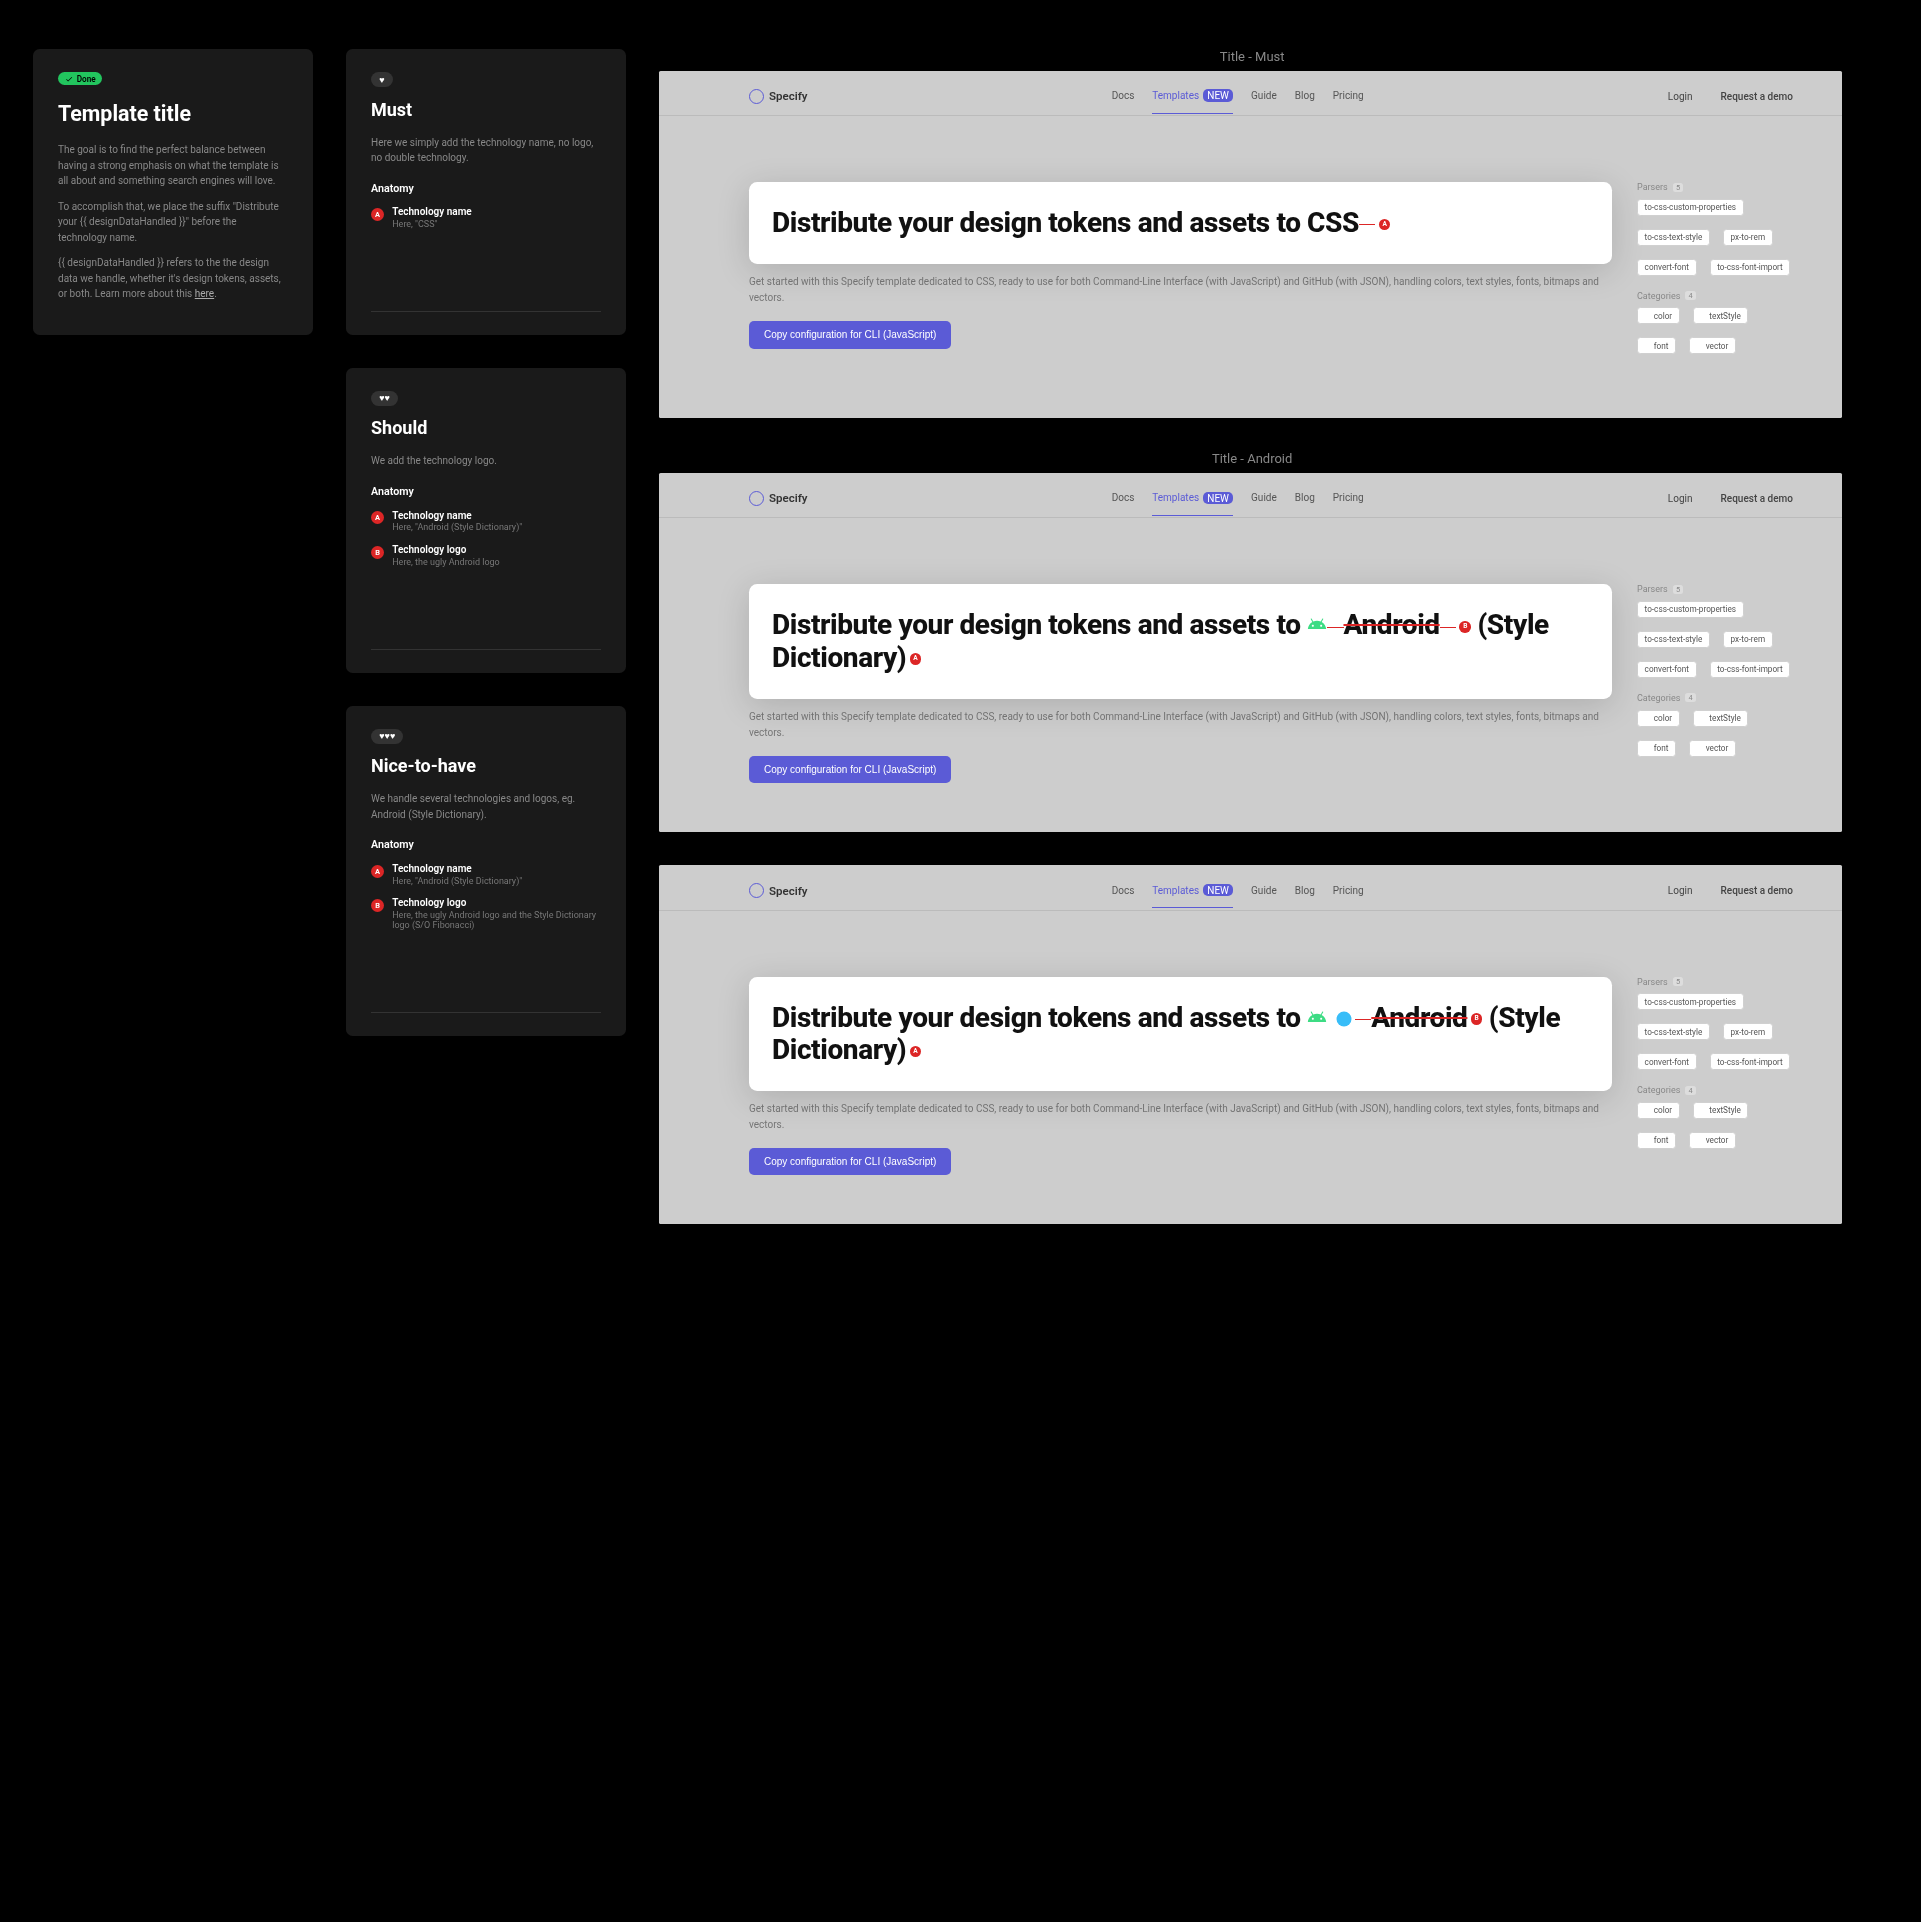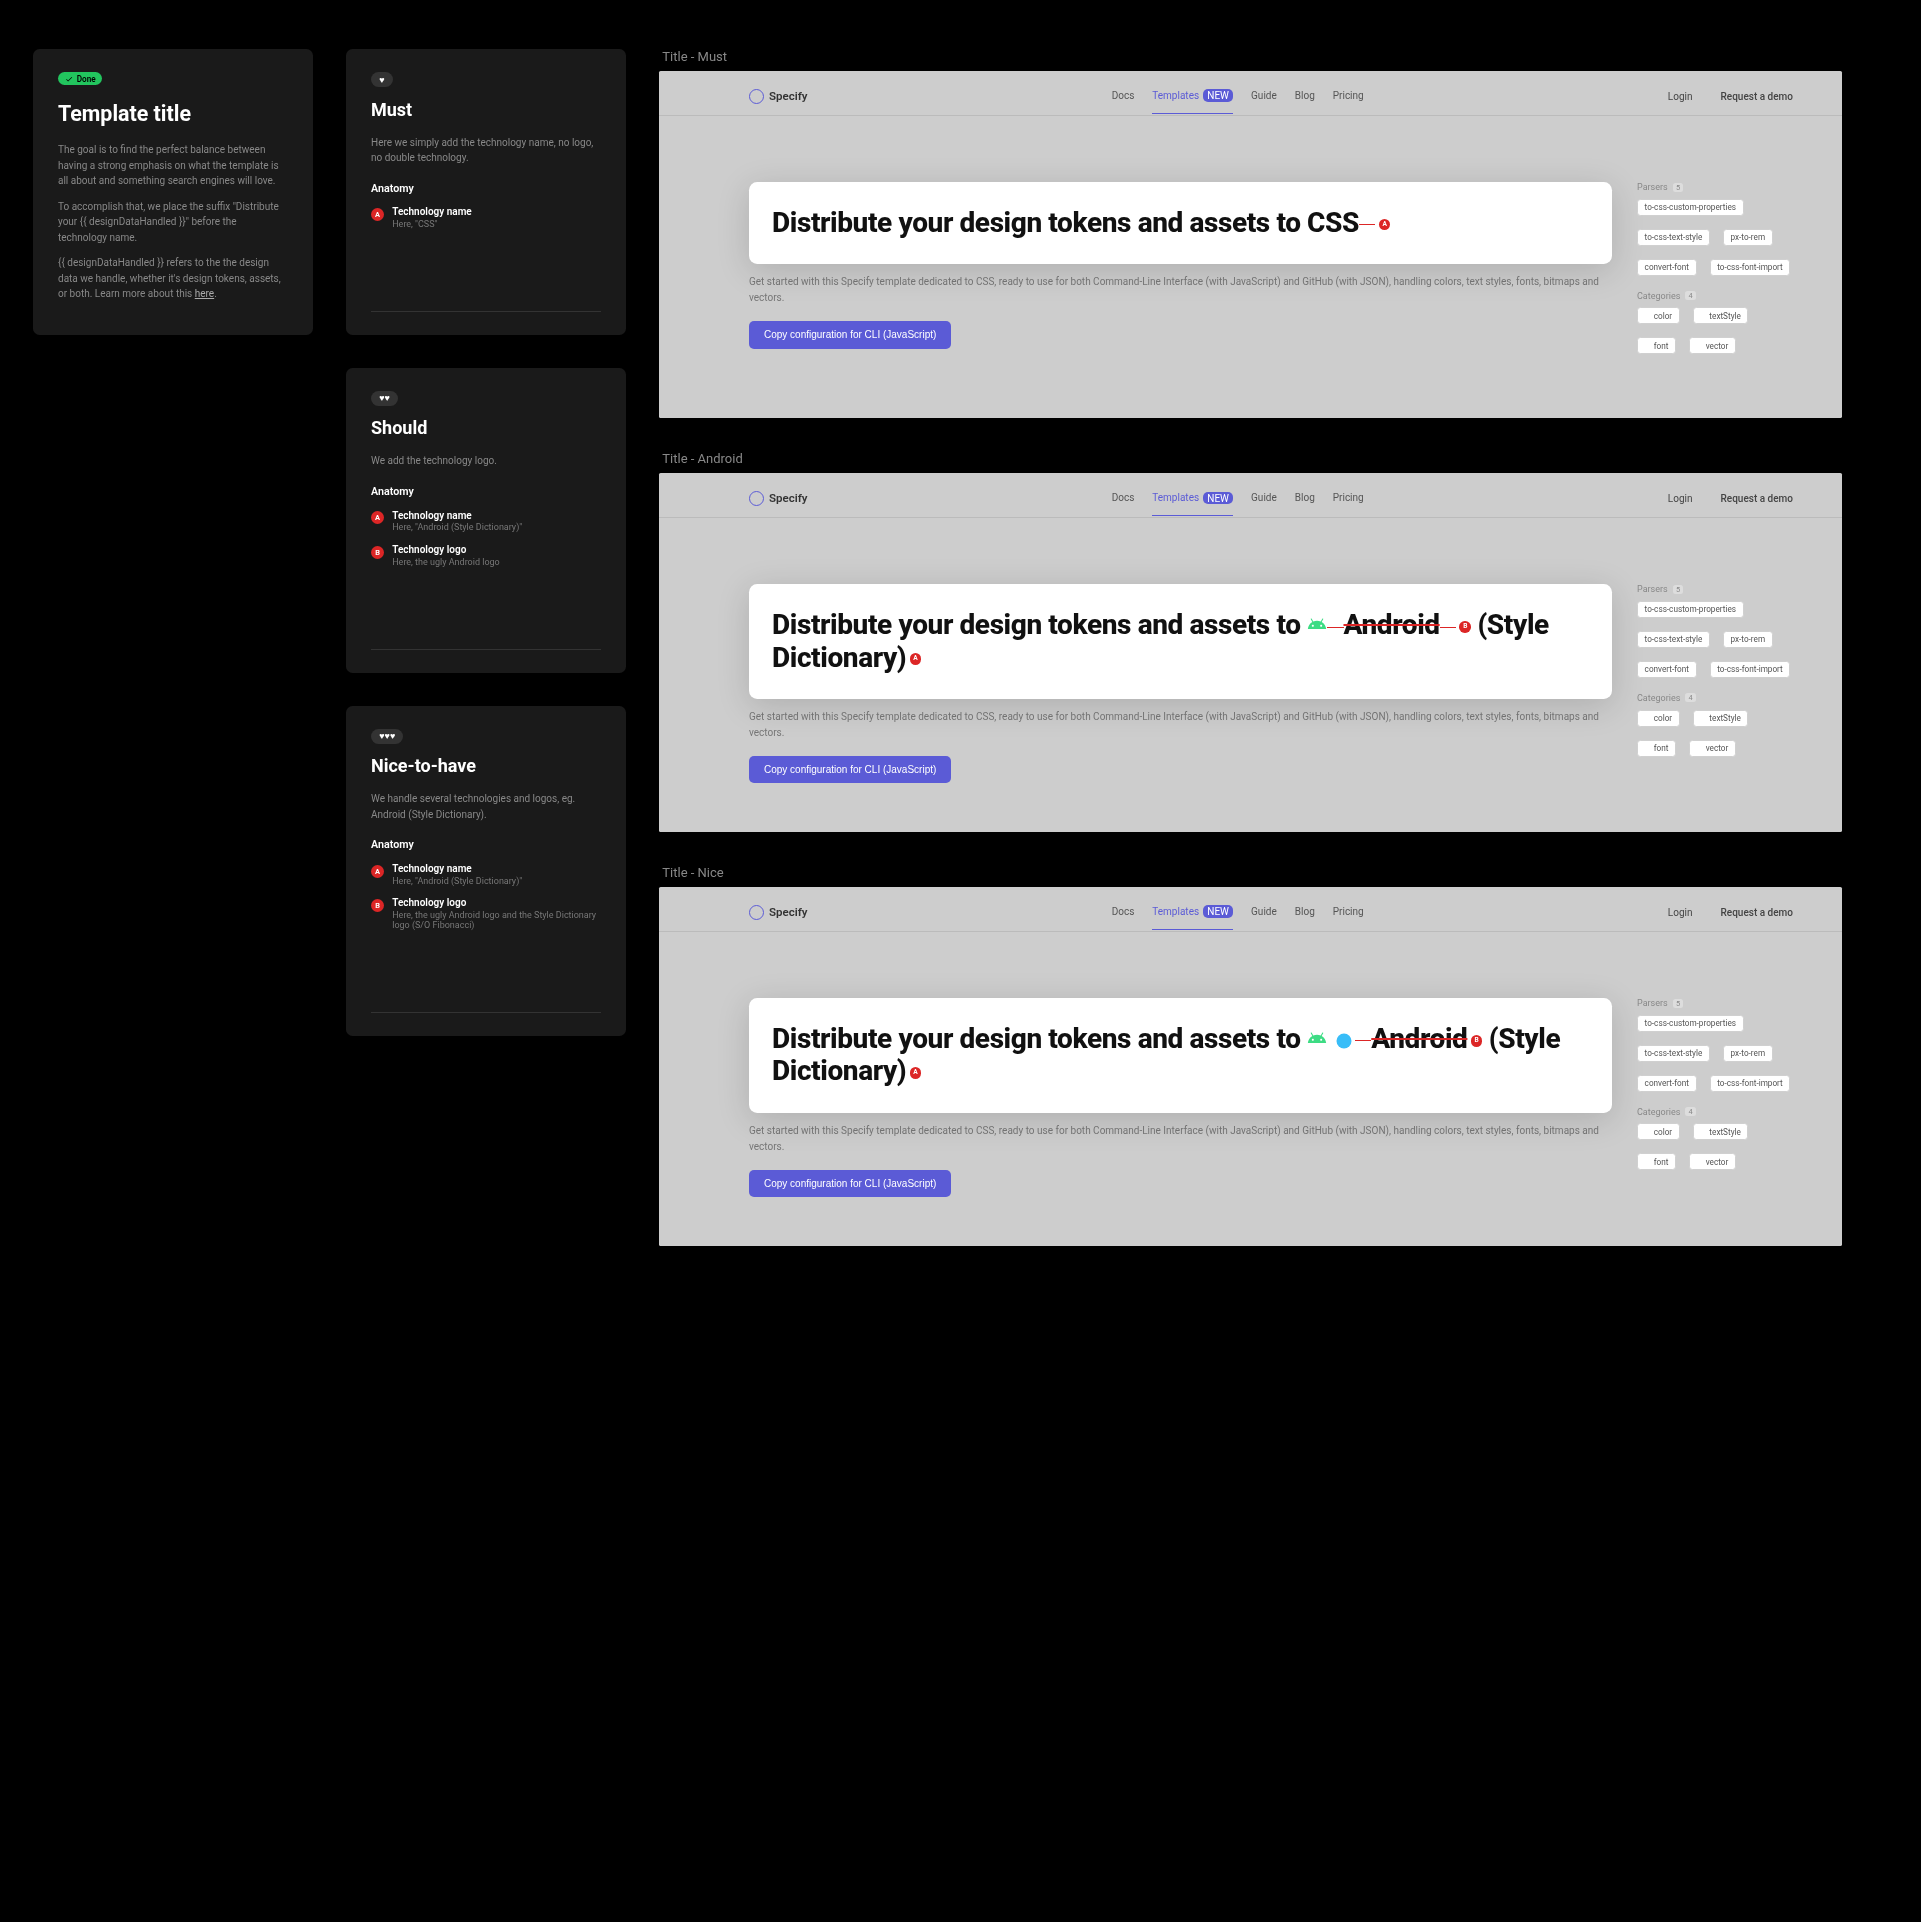--- a/index.html
+++ b/index.html
@@ -93,20 +93,21 @@
 .divider {
   border: none;
   border-top: 0.8px solid #333;
   margin-top: 82px;
 }
 .section-label {
   color: #888;
   font-size: 13px;
   margin-bottom: 6.6px;
   padding-left: 3.3px;
+  text-align: center;
 }
 .preview {
   background: #cdcdcd;
   border-radius: 1.6px;
   padding: 18px 0 49px 0;
   position: relative;
   overflow: hidden;
 }
 .topbar {
   display: flex;
@@ -435,21 +436,20 @@
                   <span class="chip"><span class="ci"></span>textStyle</span>
                   <span class="chip"><span class="ci"></span>font</span>
                   <span class="chip"><span class="ci"></span>vector</span>
                 </div>
           </div>
         </div>
       </div>
     </div>
   </div>
       <div>
-    <div class="section-label">Title - Nice</div>
     <div class="preview">
       <div class="topbar">
         <div class="brand">
           <span class="brand-icon"></span>
           <span>Specify</span>
         </div>
         <div class="navlinks">
           <span>Docs</span>
           <span class="active">Templates <span class="new-badge">NEW</span></span>
           <span>Guide</span>

